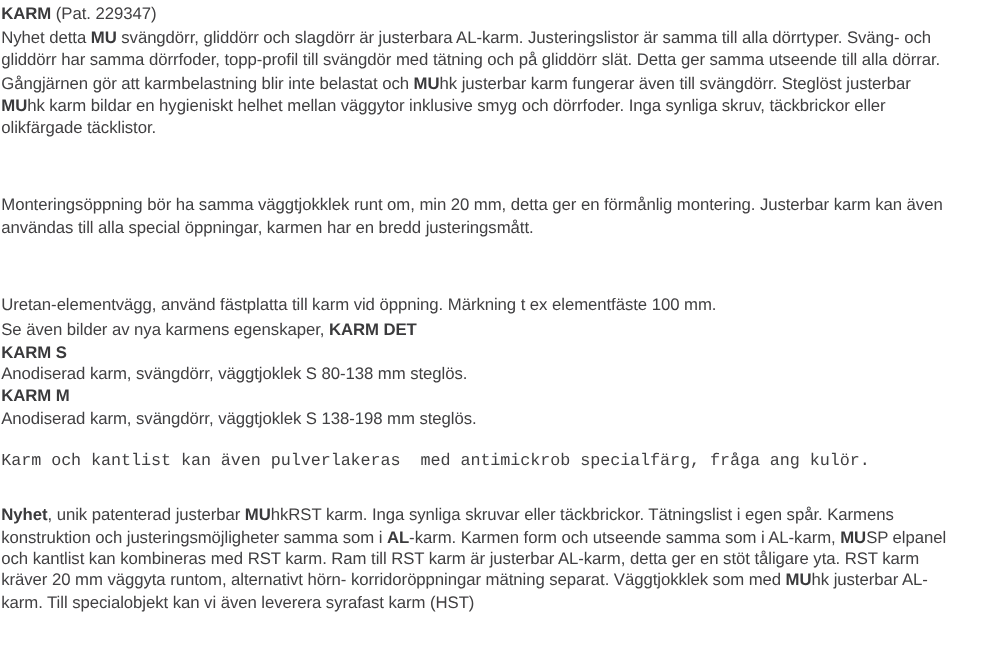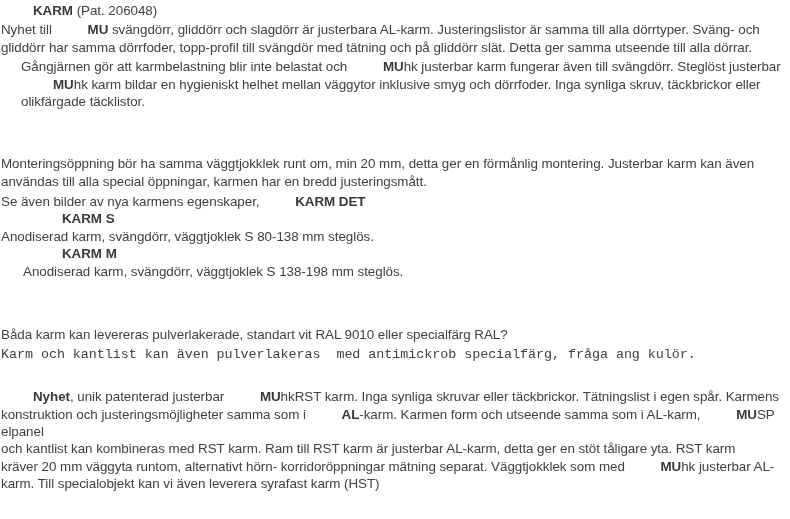--- a/index.html
+++ b/index.html
@@ -23,49 +23,48 @@
     width: 789px;
   }
   .blk {
     margin: 0;
     white-space: pre-wrap;
     letter-spacing: -0.05px;
   }
   .blk b {
     font-weight: 700;
     color: #3a3a3c;
-    padding-left: 32px;
   }
   
   .mb-xs  { margin-bottom: 2px;   }
   .mb-sm  { margin-bottom: 2.5px; margin-top: 45px; }
-  .mb-0   { margin-bottom: 0.5px; margin-left: 29px; }
+  .mb-0   { margin-bottom: 0.5px; }
   .mb-md  {  }
-  .mb-md2 { margin-bottom: 17.5px; margin-left: 22px;}
-  .mb-lg  { margin-bottom: 20px; margin-left: 20px;  }
+  .mb-md2 { margin-bottom: 17.5px;}
+  .mb-lg  { margin-bottom: 20px;  }
   .mb-xl  {  }
   .mb-xxl { margin-bottom: 25px; font-family: Liberation Mono, monospace;  }
 </style>
 </head>
 <body>
 
 <div class="doc">
-  <p class="blk mb-xs"><b>KARM</b><span> (Pat. 206048)</span></p>
-  <p class="blk mb-xs"><span>Nyhet till </span><b>MU</b><span> svängdörr, gliddörr och slagdörr är justerbara AL-karm. Justeringslistor är samma till alla dörrtyper. Sväng- och
+  <p class="blk mb-xs"><b>KARM</b><span> (Pat. 229347)</span></p>
+  <p class="blk mb-xs"><span>Nyhet detta </span><b>MU</b><span> svängdörr, gliddörr och slagdörr är justerbara AL-karm. Justeringslistor är samma till alla dörrtyper. Sväng- och
 gliddörr har samma dörrfoder, topp-profil till svängdör med tätning och på gliddörr slät. Detta ger samma utseende till alla dörrar.</span></p>
   <p class="blk mb-lg"><span>Gångjärnen gör att karmbelastning blir inte belastat och </span><b>MU</b><span>hk justerbar karm fungerar även till svängdörr. Steglöst justerbar
 </span><b>MU</b><span>hk karm bildar en hygieniskt helhet mellan väggytor inklusive smyg och dörrfoder. Inga synliga skruv, täckbrickor eller
 olikfärgade täcklistor.</span></p>
   <p class="blk mb-sm"><span>Monteringsöppning bör ha samma väggtjokklek runt om, min 20 mm, detta ger en förmånlig montering. Justerbar karm kan även
 användas till alla special öppningar, karmen har en bredd justeringsmått.</span></p>
+  <p class="blk mb-sm"><span>Uretan-elementvägg, använd fästplatta till karm vid öppning. Märkning t ex elementfäste 100 mm.</span></p>
   <p class="blk mb-xl"><span>Se även bilder av nya karmens egenskaper, </span><b>KARM DET</b></p>
   <p class="blk mb-0"><b>KARM S</b></p>
   <p class="blk mb-md"><span>Anodiserad karm, svängdörr, väggtjoklek S 80-138 mm steglös.</span></p>
   <p class="blk mb-0"><b>KARM M</b></p>
   <p class="blk mb-md2"><span>Anodiserad karm, svängdörr, väggtjoklek S 138-198 mm steglös.</span></p>
-  <p class="blk mb-sm"><span>Båda karm kan levereras pulverlakerade, standart vit RAL 9010 eller specialfärg RAL?</span></p>
   <p class="blk mb-xxl"><span>Karm och kantlist kan även pulverlakeras  med antimickrob specialfärg, fråga ang kulör.</span></p>
   <p class="blk"><b>Nyhet</b><span>, unik patenterad justerbar </span><b>MU</b><span>hkRST karm. Inga synliga skruvar eller täckbrickor. Tätningslist i egen spår. Karmens
 konstruktion och justeringsmöjligheter samma som i </span><b>AL</b><span>-karm. Karmen form och utseende samma som i AL-karm, </span><b>MU</b><span>SP elpanel
 och kantlist kan kombineras med RST karm. Ram till RST karm är justerbar AL-karm, detta ger en stöt tåligare yta. RST karm
 kräver 20 mm väggyta runtom, alternativt hörn- korridoröppningar mätning separat. Väggtjokklek som med </span><b>MU</b><span>hk justerbar AL-
 karm. Till specialobjekt kan vi även leverera syrafast karm (HST)</span></p>
 </div>
 
 </body></html>

